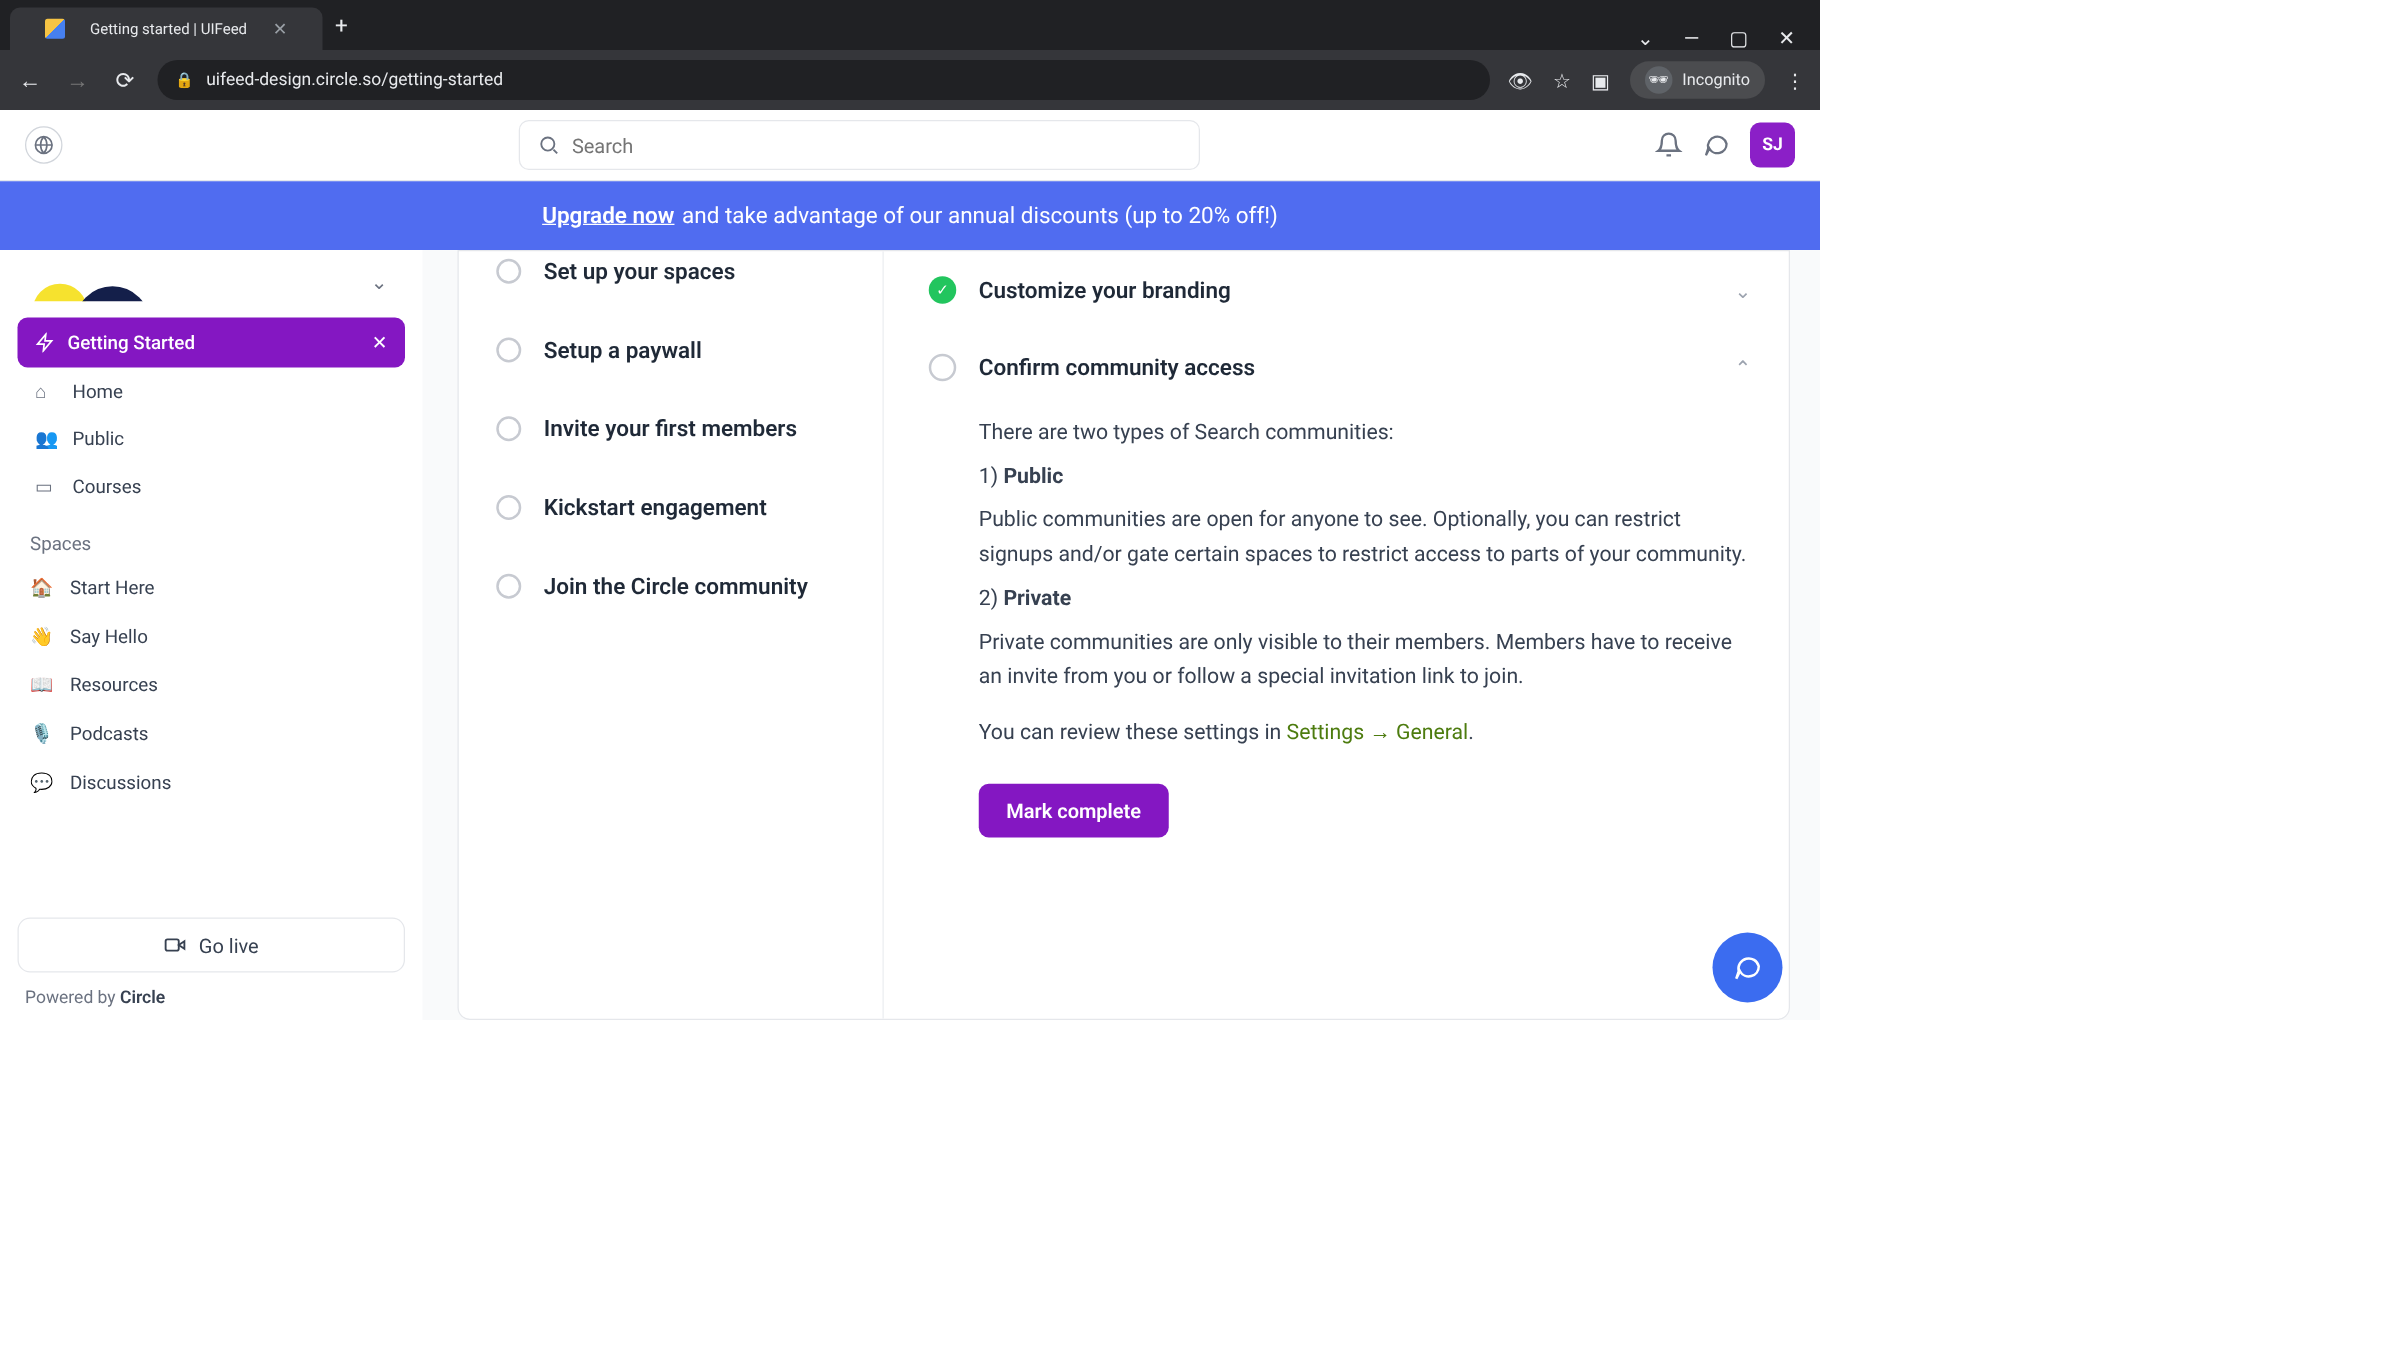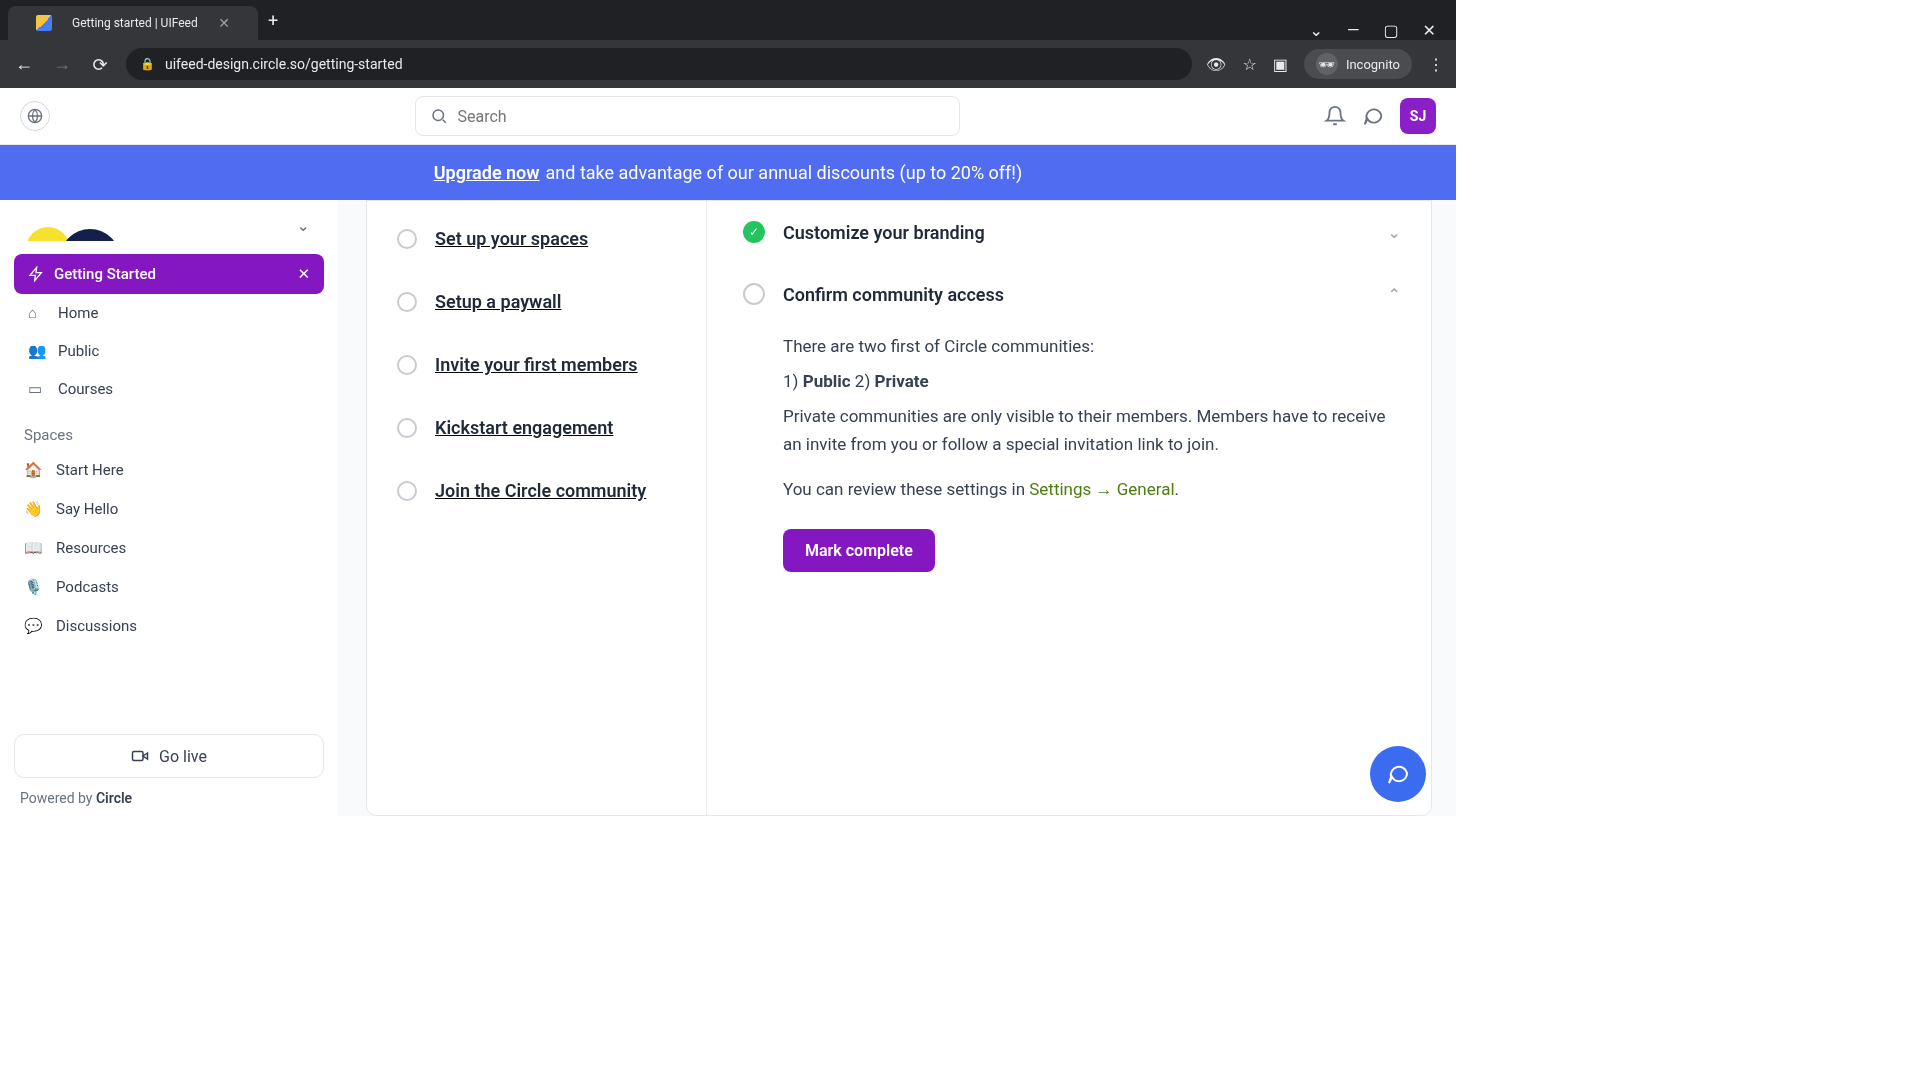--- a/index.html
+++ b/index.html
@@ -58,21 +58,21 @@
 .emoji { width:20px; text-align:center; }
 
 .go-live { margin-top:auto; border:1px solid #e5e7eb; border-radius:10px; height:44px; display:flex; align-items:center; justify-content:center; gap:10px; font-size:16px; color:#374151; cursor:pointer; }
 .powered { padding:12px 6px 0; color:#6b7280; font-size:14px; }
 .powered b { color:#374151; font-weight:600; }
 
 
 .main { flex:1; background:#f9fafb; display:flex; gap:0; overflow:hidden; position:relative; }
 .card { margin:0 24px 0 28px; background:#fff; border:1px solid #e5e7eb; border-radius:0 0 10px 10px; flex:1; display:flex; overflow:hidden; }
 .left-col { width:340px; border-right:1px solid #eceef1; padding:6px 0; }
-.step { display:flex; align-items:center; gap:18px; padding:0 30px; height:63px; cursor:pointer;text-decoration:underline; }
+.step { display:flex; gap:18px; padding:0 30px; height:63px; cursor:pointer; }
 .ring { width:20px; height:20px; border:2px solid #c7cad1; border-radius:50%; flex-shrink:0; }
 .step-label { font-size:18px; font-weight:600; color:#1f2937; }
 
 .right-col { flex:1; padding:0 30px 24px 36px; overflow:auto; }
 .sect-head { display:flex; align-items:center; gap:18px; padding:20px 0; cursor:pointer; }
 .chev-end { margin-left:auto; color:#9ca3af; }
 .check-ring { width:22px; height:22px; border-radius:50%; background:#22c55e; display:flex; align-items:center; justify-content:center; color:#fff; font-size:12px; flex-shrink:0; }
 .open-ring { width:22px; height:22px; border:2px solid #c7cad1; border-radius:50%; flex-shrink:0; }
 .sect-title { font-size:18px; font-weight:600; color:#1f2937; }
 .sect-body { padding-left:40px; color:#374151; font-size:17px; line-height:1.6; }
@@ -250,22 +250,23 @@
           <span class="check-ring">✓</span>
           <span class="sect-title">Customize your branding</span>
           <span class="chev-end">⌄</span>
         </div>
         <div class="sect-head">
           <span class="open-ring"></span>
           <span class="sect-title">Confirm community access</span>
           <span class="chev-end">⌃</span>
         </div>
         <div class="sect-body">
-          <p>There are two first of Circle communities:</p>
+          <p>There are two types of Search communities:</p>
           <p class="lbl"><span>1) </span><b>Public</b></p>
+          <p>Public communities are open for anyone to see. Optionally, you can restrict signups and/or gate certain spaces to restrict access to parts of your community.</p>
           <p class="lbl" style="margin-top:18px"><span>2) </span><b>Private</b></p>
           <p>Private communities are only visible to their members. Members have to receive an invite from you or follow a special invitation link to join.</p>
           <p style="margin-top:18px"><span>You can review these settings in </span><span class="link">Settings → General</span><span>.</span></p>
           <button class="mark-btn">Mark complete</button>
         </div>
       </div>
     </div>
     <div class="chat-fab">
       <svg width="24" height="24" viewBox="0 0 24 24" fill="none" stroke="currentColor" stroke-width="2">
           <path d="M21 11a8 8 0 01-15 4L3 21l2-6a8 8 0 1116-4z"></path>

